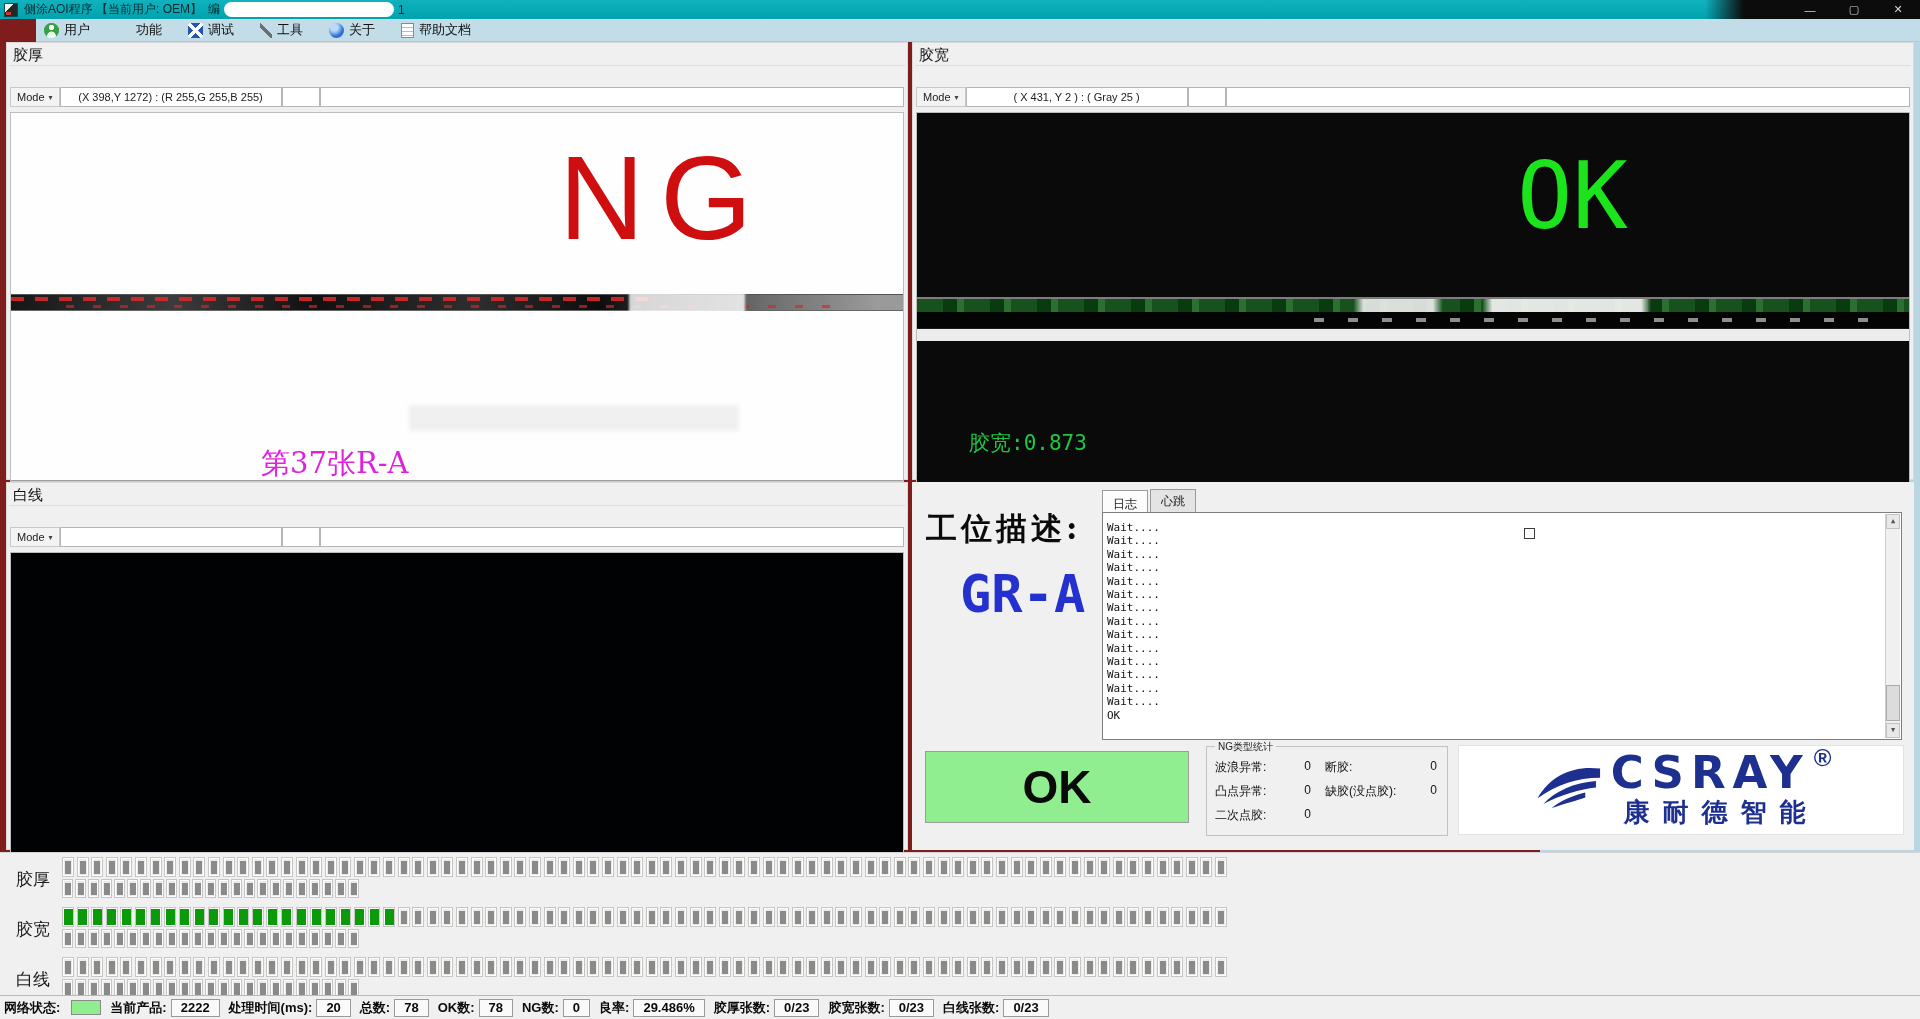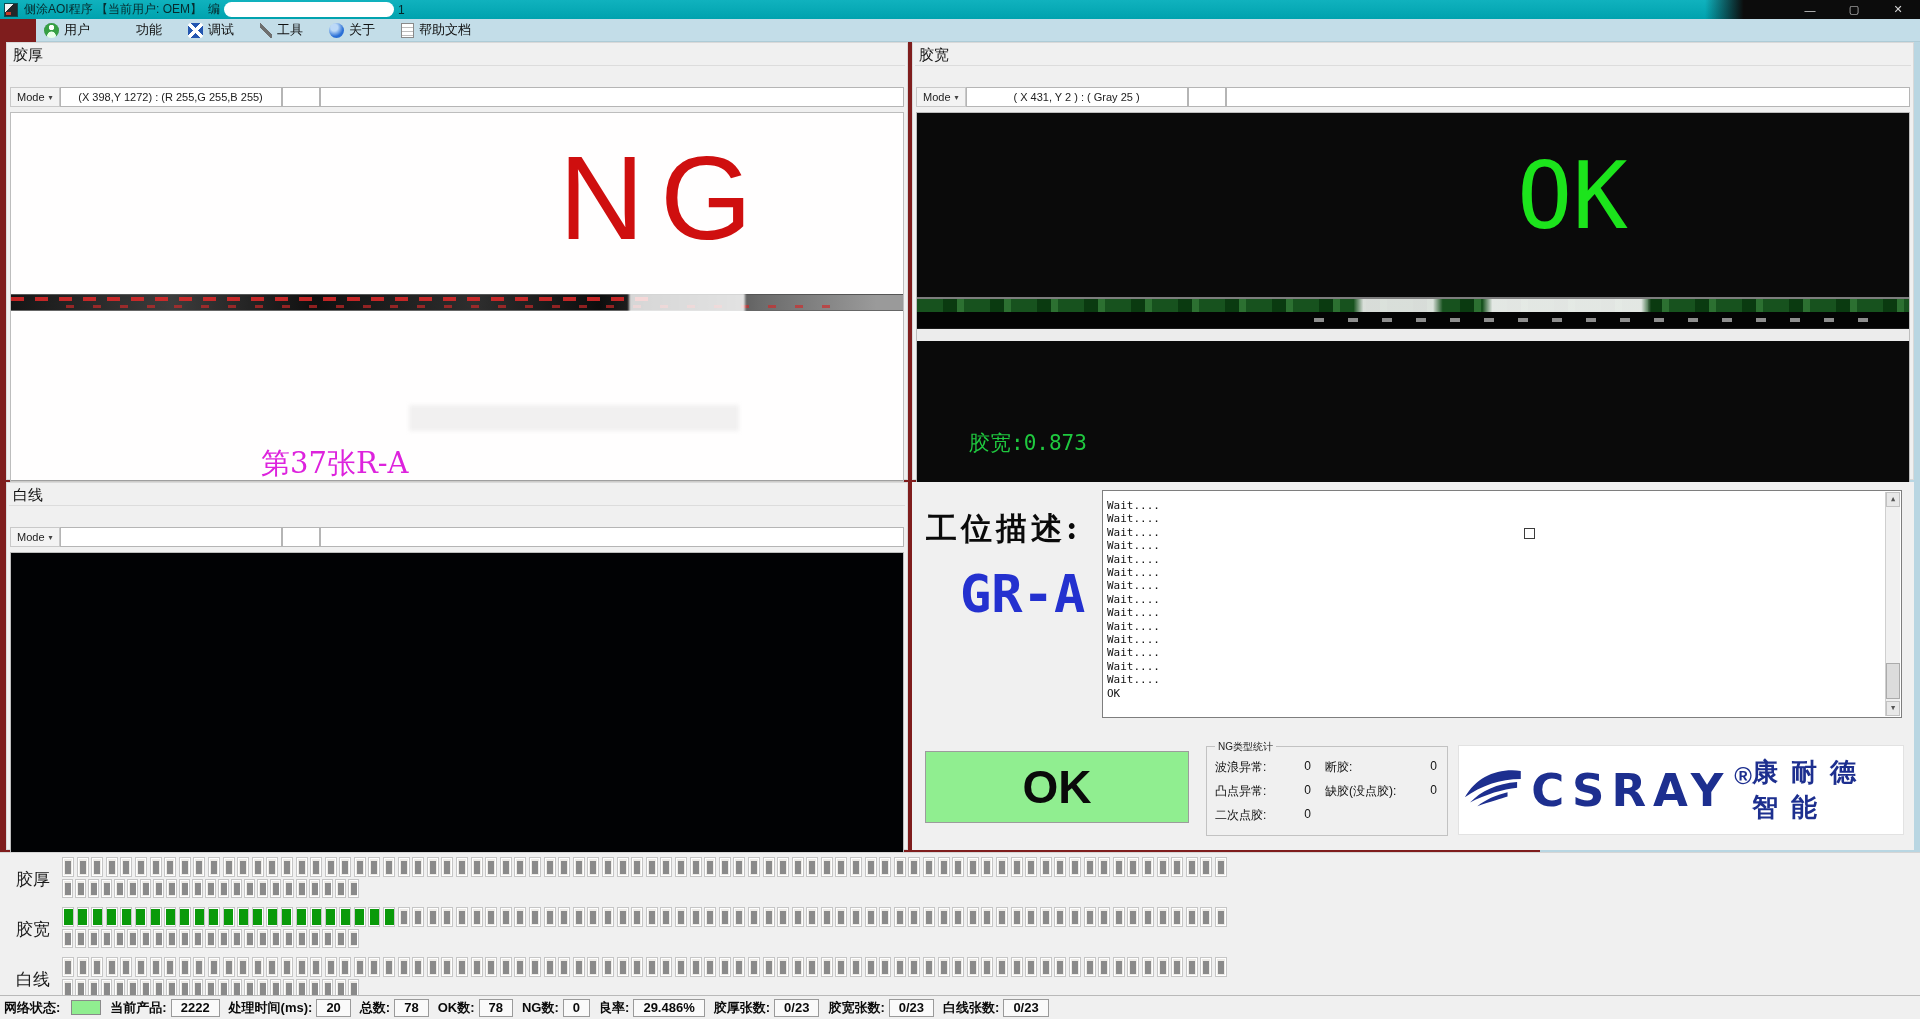--- a/index.html
+++ b/index.html
@@ -128,21 +128,21 @@
     border:1px solid #c2c2c2; background:#f0f0f0; }
   .ng-stats-title { position:absolute; left:8px; top:-7px; background:#f0f0f0; padding:0 3px; font-size:10px; color:#222; }
   .ng-cols { display:flex; padding:12px 6px 0 8px; gap:14px; }
   .ng-col { display:flex; flex-direction:column; gap:7px; }
   .ng-col1 { width:96px; } .ng-col2 { width:112px; }
   .ng-row { display:flex; justify-content:space-between; font-size:12px; color:#111; white-space:nowrap; }
   .ng-val { margin-left:4px; }
 
   .logo-box { position:absolute; left:546px; top:263px; width:446px; height:90px; background:#fff;
     border:1px solid #e2e2e2; display:flex; align-items:center; justify-content:center; gap:6px; }
-  .logo-text { display:flex; flex-direction:row; align-items:center; }
+  .logo-text { display:flex; flex-direction:column; align-items:center; }
   .logo-row1 { display:flex; align-items:flex-start; }
   .logo-brand { font-size:45px; font-weight:800; color:#1d2f8f; letter-spacing:7px; line-height:1;
     font-family:"DejaVu Sans","Liberation Sans",sans-serif; }
   .logo-reg { font-size:24px; color:#1d2f8f; font-weight:bold; margin-left:4px; margin-top:-6px; }
   .logo-sub { font-size:26px; font-weight:bold; color:#1d2f8f; letter-spacing:13px; margin-top:0px; }
 
   
   .indicators { position:absolute; left:0; top:852px; width:1920px; height:143px; background:#f0f0f0;
     border-top:1px solid #d5d5d5; }
   .ind-label { position:absolute; left:16px; font-size:17px; color:#1a1a1a; transform:translateY(-50%); }
@@ -266,20 +266,24 @@
       <div class="tb-field" style="flex:1"></div>
     </div>
     <div class="img-area"></div>
   </section>
 
   <section class="panel p4">
     <div class="station-label">工位描述:</div>
     <div class="station-value">GR-A</div>
 
     <div class="log-box">
+      <div class="log-tabs">
+          <div class="tab active">日志</div>
+          <div class="tab">心跳</div>
+        </div>
       <div class="log-list">
         <div class="log-line">Wait....</div>
           <div class="log-line">Wait....</div>
           <div class="log-line">Wait....</div>
           <div class="log-line">Wait....</div>
           <div class="log-line">Wait....</div>
           <div class="log-line">Wait....</div>
           <div class="log-line">Wait....</div>
           <div class="log-line">Wait....</div>
           <div class="log-line">Wait....</div>

